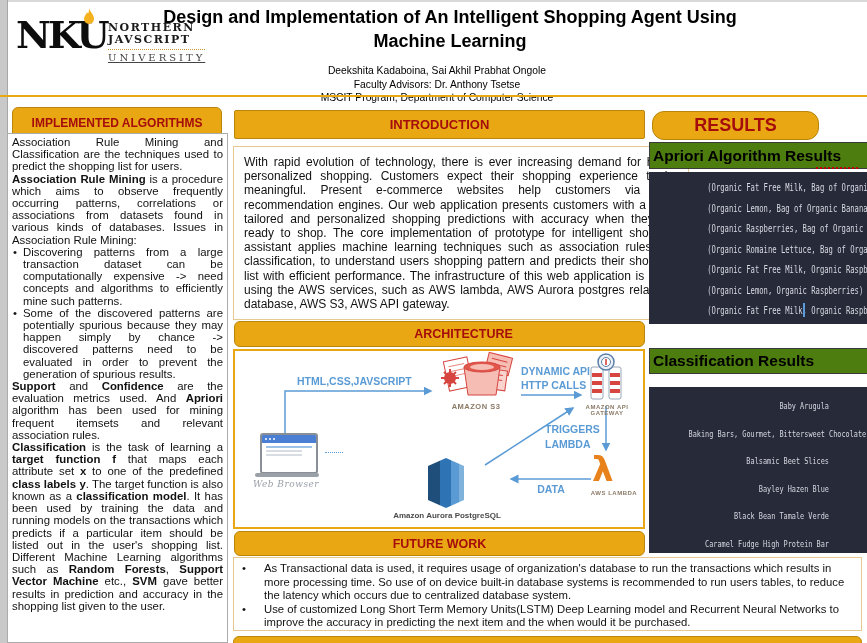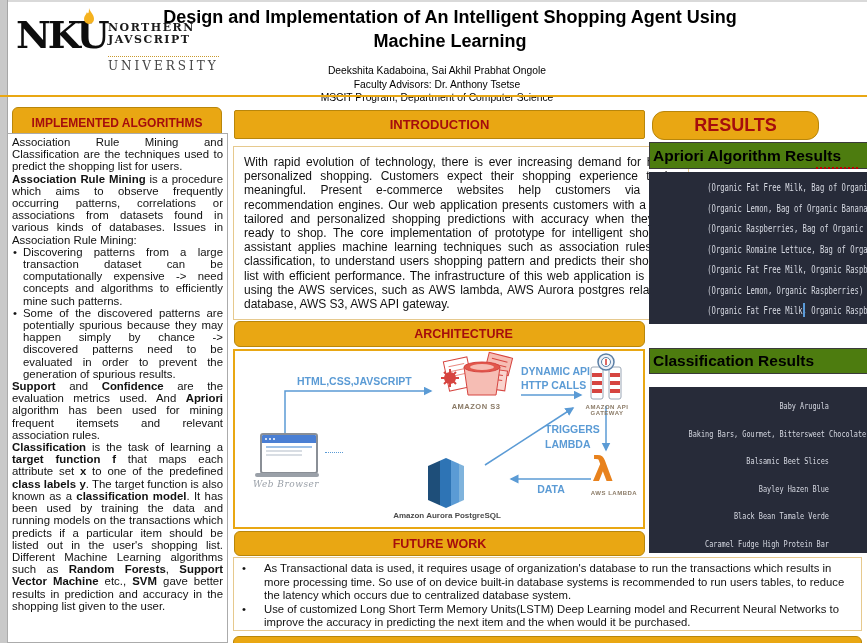--- a/index.html
+++ b/index.html
@@ -11,22 +11,22 @@
   .edge-left{left:0;top:0;width:7px;height:643px;background:#c9c9c9;border-right:1px solid #a6a6a6;}
   .edge-top{left:0;top:0;width:867px;height:2px;background:#d9d9d9;}
 
   
   .nku{left:16px;top:10px;width:200px;height:60px;}
   .nku-letters{position:absolute;left:0;top:6px;font-family:"DejaVu Serif",serif;font-weight:bold;
                font-size:38px;letter-spacing:-3px;line-height:1;color:#0d0d0d;}
   .flame{position:absolute;left:66px;top:-2px;}
   .nku-right{position:absolute;left:92px;top:12px;font-family:"DejaVu Serif",serif;color:#1a1a1a;}
   .nku-right .ln{font-size:11px;font-weight:bold;letter-spacing:1.5px;line-height:12px;}
-  .nku-right .univ{font-size:12px;letter-spacing:3px;color:#444;margin-top:10px;
-                   border-top:1px dotted #c9992e;padding-top:2px;}
+  .nku-right .univ{font-size:10px;letter-spacing:3px;color:#444;margin-top:3px;
+                   border-top:1px dotted #c9992e;padding-top:2px;text-decoration:underline;}
   .title{left:130px;top:5px;width:640px;text-align:center;font-weight:bold;font-size:18px;line-height:1.35;color:#000;}
   .authors{left:237px;top:64px;width:400px;text-align:center;font-size:10.3px;line-height:1.32;color:#000;}
   .gold-divider{left:0;top:95px;width:867px;height:2px;background:#E9A713;}
 
   
   .sec-hdr{display:flex;align-items:center;justify-content:center;background:#E9A713;
            border:1px solid #B8860B;border-radius:6px;color:#A50D0D;font-weight:bold;
            box-sizing:border-box;}
   .hdr-algo{left:12px;top:107px;width:210px;height:32px;font-size:12px;}
   .hdr-intro{left:234px;top:110px;width:411px;height:29px;font-size:13px;border-radius:2px;}

